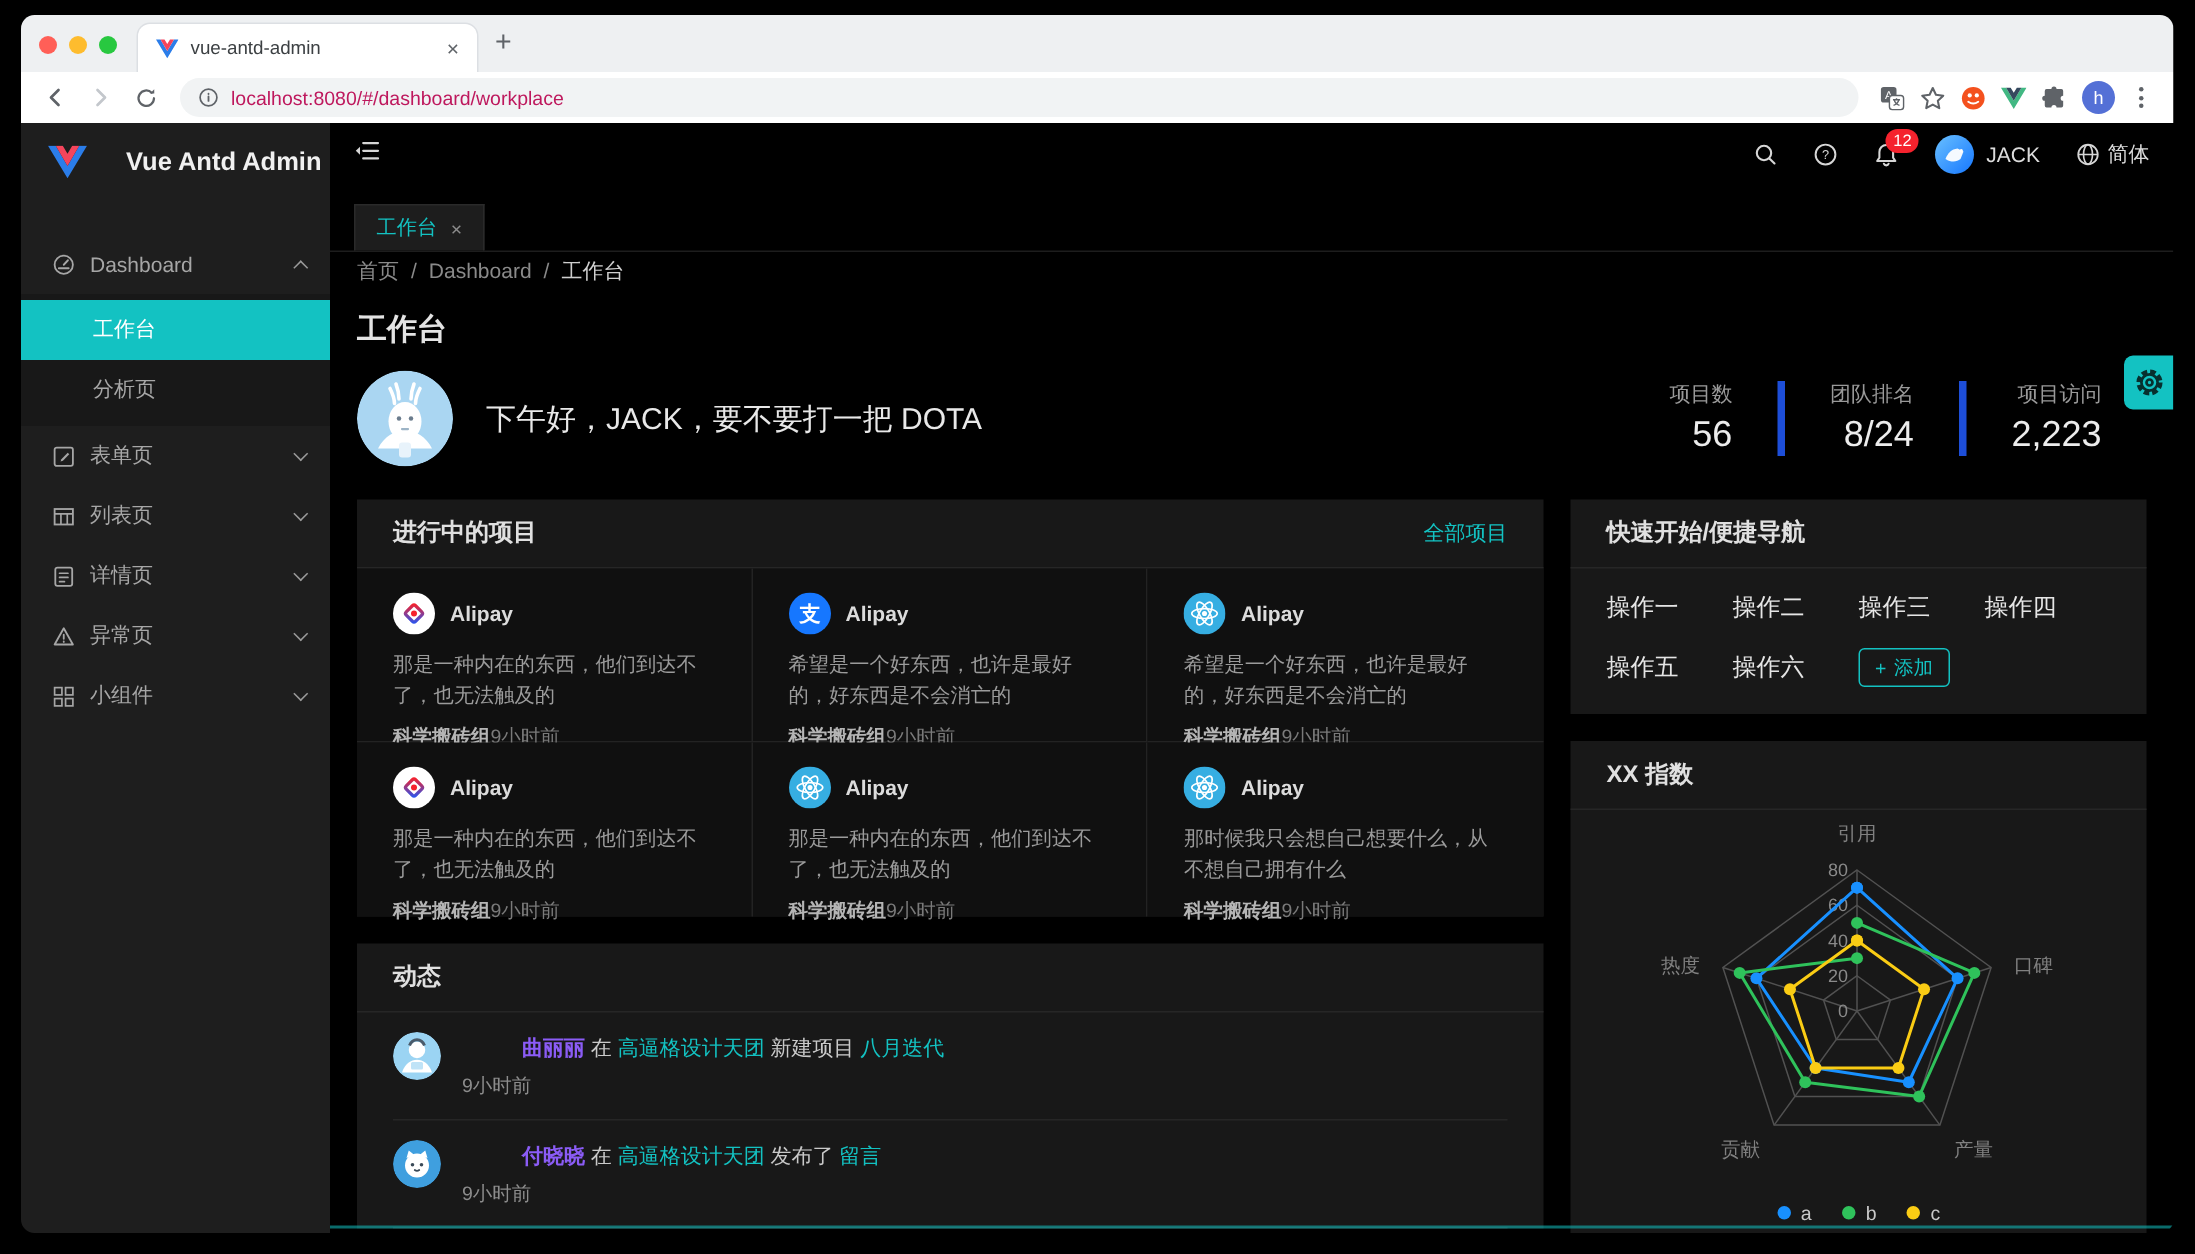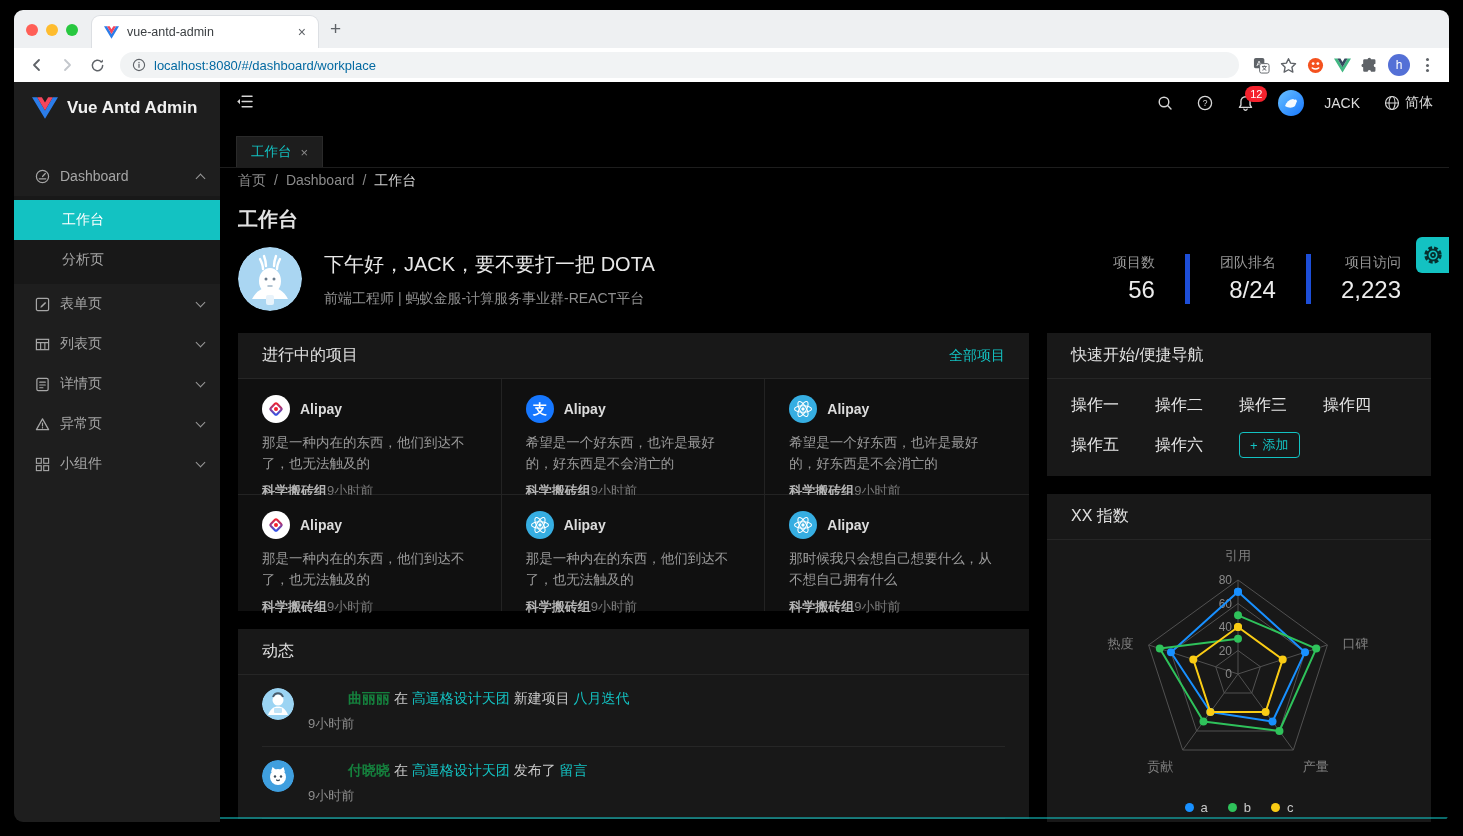--- a/index.html
+++ b/index.html
@@ -11,47 +11,47 @@
   .traffic { display:flex; gap:8px; align-items:center; padding:0 14px 12px 12px; }
   .tl { width:12px; height:12px; border-radius:50%; }
   .tl.red{background:#ff5f57}.tl.yellow{background:#febc2e}.tl.green{background:#28c840}
   .btab { width:226px; height:32px; background:#fff; border-radius:8px 8px 0 0; display:flex; align-items:center; padding:0 8px 0 12px; gap:8px; box-shadow:0 0 0 1px #dcdfe3; }
   .btab-title { flex:1; font-size:12.5px; color:#3c4043; white-space:nowrap; overflow:hidden; }
   .tab-close { color:#5f6368; font-size:14px; line-height:1; padding:2px 4px; border-radius:50%; }
   .newtab { color:#5f6368; font-size:19px; padding:0 12px 8px 12px; }
   .toolbar { height:34px; background:#fff; display:flex; align-items:center; padding:0 10px; gap:4px; flex:none; }
   .navbtn { width:26px; height:26px; display:flex; align-items:center; justify-content:center; }
   .omnibox { flex:1; height:26px; background:#f1f3f4; border-radius:13px; display:flex; align-items:center; padding:0 12px; gap:8px; margin:0 6px; }
-  .url { font-size:13px; color:#0369a1; }
+  .url { font-size:13px; color:#be185d; }
   .exticons { display:flex; align-items:center; gap:10px; padding:0 4px; }
   .extavatar { width:22px; height:22px; border-radius:50%; background:#5470d6; color:#fff; font-size:12px; display:flex; align-items:center; justify-content:center; }
   .kebab { display:flex; flex-direction:column; gap:2.5px; padding:0 6px; }
   .kebab i { width:3px; height:3px; border-radius:50%; background:#5f6368; }
 
   
   .app { flex:1; display:flex; background:#000; position:relative; overflow:hidden; }
   .sidebar { width:206px; background:#1e1e1e; flex:none; display:flex; flex-direction:column; }
-  .logo { height:52px; display:flex; align-items:center; gap:9px; padding-left:18px; }
+  .logo { height:52px; display:flex; align-items:center; gap:26px; padding-left:18px; }
   .logo-title { color:#f0f0f0; font-size:17px; font-weight:bold; white-space:nowrap; }
   .menu { margin-top:22px; font-size:14px; color:#a6a6a6; }
   .mi { height:40px; display:flex; align-items:center; padding:0 16px 0 20px; gap:10px; cursor:pointer; }
   .mi .lbl { flex:1; }
   .chev { width:7px; height:7px; border-right:1.5px solid #9a9a9a; border-bottom:1.5px solid #9a9a9a; transform:rotate(45deg); margin-top:-3px; }
   .chev.up { transform:rotate(-135deg); margin-top:4px; }
   .submenu { background:#181818; padding:4px 0; }
   .smi { height:40px; display:flex; align-items:center; padding-left:48px; cursor:pointer; color:#a6a6a6; }
   .smi.active { background:#13c2c2; color:#fff; }
   .micon { width:16px; display:flex; justify-content:center; }
 
   .main { flex:1; display:flex; flex-direction:column; min-width:0; position:relative; }
   .appheader { height:42px; display:flex; align-items:center; padding:0 16px; flex:none; }
   .hright { margin-left:auto; display:flex; align-items:center; gap:24px; }
   .hicon { position:relative; display:flex; align-items:center; cursor:pointer; }
   .badge { position:absolute; top:-9px; left:8px; background:#f5222d; color:#fff; font-size:11px; border-radius:9px; padding:1px 5px; line-height:1.3; }
-  .useritem { display:flex; align-items:center; gap:20px; color:#dcdcdc; font-size:14px; cursor:pointer; }
+  .useritem { display:flex; align-items:center; gap:8px; color:#dcdcdc; font-size:14px; cursor:pointer; }
   .uavatar { width:26px; height:26px; border-radius:50%; background:linear-gradient(135deg,#69c0ff,#1677ff); position:relative; overflow:hidden; }
   .langitem { display:flex; align-items:center; gap:5px; color:#dcdcdc; font-size:14px; cursor:pointer; }
 
   .tabbar { height:44px; display:flex; align-items:flex-end; padding:0 16px; border-bottom:1px solid #1d1d1d; flex:none; }
   .ptab { height:31px; background:#1d1d1d; display:flex; align-items:center; gap:9px; padding:0 14px; font-size:13.5px; color:#13c2c2; border:1px solid #2a2a2a; border-bottom:none; cursor:pointer; }
   .ptab .x { color:#8c8c8c; font-size:13px; }
 
   .page { flex:1; overflow:hidden; padding:0 18px; }
   .crumb { margin-top:4px; font-size:14px; color:#8a8a8a; display:flex; gap:8px; }
   .crumb .cur { color:#cfcfcf; }
@@ -66,40 +66,40 @@
   .stat:first-child { border-left:none; }
   .stat .sl { font-size:14px; color:#999; }
   .stat .sv { font-size:24px; color:#ececec; margin-top:4px; }
 
   .grid { display:flex; gap:18px; margin-top:22px; }
   .col-l { flex:1; min-width:0; }
   .col-r { width:384px; flex:none; }
   .card { background:#181818; }
   .card + .card { margin-top:18px; }
   .chead { height:46px; padding:0 24px; display:flex; align-items:center; justify-content:space-between; border-bottom:1px solid #262626; }
-  .ctitle { font-size:16px; font-weight:400; color:#e0e0e0; }
+  .ctitle { font-size:16px; font-weight:700; color:#e0e0e0; }
   .clink { font-size:14px; color:#13c2c2; cursor:pointer; text-decoration:none; }
 
   .pgrid { display:grid; grid-template-columns:repeat(3,1fr); }
   .pcell { background:#101010; border-right:1px solid #232323; border-bottom:1px solid #232323; padding:16px 24px 12px; height:116px; cursor:pointer; }
   .pcell:nth-child(3n){ border-right:none; }
   .pcell:nth-child(n+4){ border-bottom:none; }
   .phead { display:flex; align-items:center; gap:10px; }
   .picon { width:28px; height:28px; flex:none; }
   .pname { font-size:14px; font-weight:600; color:#dcdcdc; }
   .pdesc { margin-top:9px; font-size:13.5px; color:#9b9b9b; line-height:21px; height:42px; overflow:hidden; }
   .pfoot { display:flex; margin-top:8px; font-size:13px; }
   .pgroup { color:#b5b5b5; font-weight:600; cursor:pointer; }
   .ptime { color:#7a7a7a; }
 
   .actbody { padding:0 24px; }
   .actitem { display:flex; gap:14px; padding:13px 0; border-bottom:1px solid #262626; }
   .aavatar { width:32px; height:32px; border-radius:50%; flex:none; overflow:hidden; position:relative; }
   .atext { font-size:14px; color:#c9c9c9; line-height:20px; }
-  .atext .u { font-weight:600; color:#15803d;padding-left:40px; }
+  .atext .u { font-weight:600; color:#8b5cf6;padding-left:40px; }
   .tlink { color:#13c2c2; cursor:pointer; text-decoration:none; }
   .atime { margin-top:7px; font-size:13px; color:#8c8c8c; }
 
   .qbody { padding:16px 24px 18px; display:grid; grid-template-columns:repeat(4,1fr); row-gap:16px; align-items:center; }
   .qlink { font-size:16px; color:#e5e5e5; cursor:pointer; text-decoration:none; }
   .addbtn { display:inline-flex; align-items:center; gap:5px; border:1px solid #13c2c2; color:#13c2c2; font-size:13px; padding:3px 10px; border-radius:4px; background:transparent; cursor:pointer; justify-self:start; }
 
   .radarwrap { padding:6px 0 14px; }
   .legend { display:flex; justify-content:center; gap:20px; margin-top:2px; }
   .litem { display:flex; align-items:center; gap:7px; font-size:13px; color:#c9c9c9; cursor:pointer; }
@@ -346,21 +346,20 @@
                 <ellipse cx="32" cy="34" rx="11" ry="13" fill="#fff"></ellipse>
                 <path d="M14 52c4-8 11-12 18-12s14 4 18 12z" fill="#fff"></path>
                 <circle cx="28" cy="32" r="1.5" fill="#6b7c8d"></circle>
                 <circle cx="36" cy="32" r="1.5" fill="#6b7c8d"></circle>
                 <path d="M30 39h4" stroke="#9db4c6" stroke-width="1.5" stroke-linecap="round"></path>
                 <rect x="28" y="48" width="8" height="10" rx="2" fill="#e8f3fb"></rect>
               </svg>
           </span>
           <div class="wtext">
             <div class="wt1">下午好，JACK，要不要打一把 DOTA</div>
-            <div class="wt2">前端工程师 | 蚂蚁金服-计算服务事业群-REACT平台</div>
           </div>
           <div class="stats">
             <div class="stat">
               <div class="sl">项目数</div>
               <div class="sv">56</div>
             </div>
             <div class="stat">
               <div class="sl">团队排名</div>
               <div class="sv">8/24</div>
             </div>

